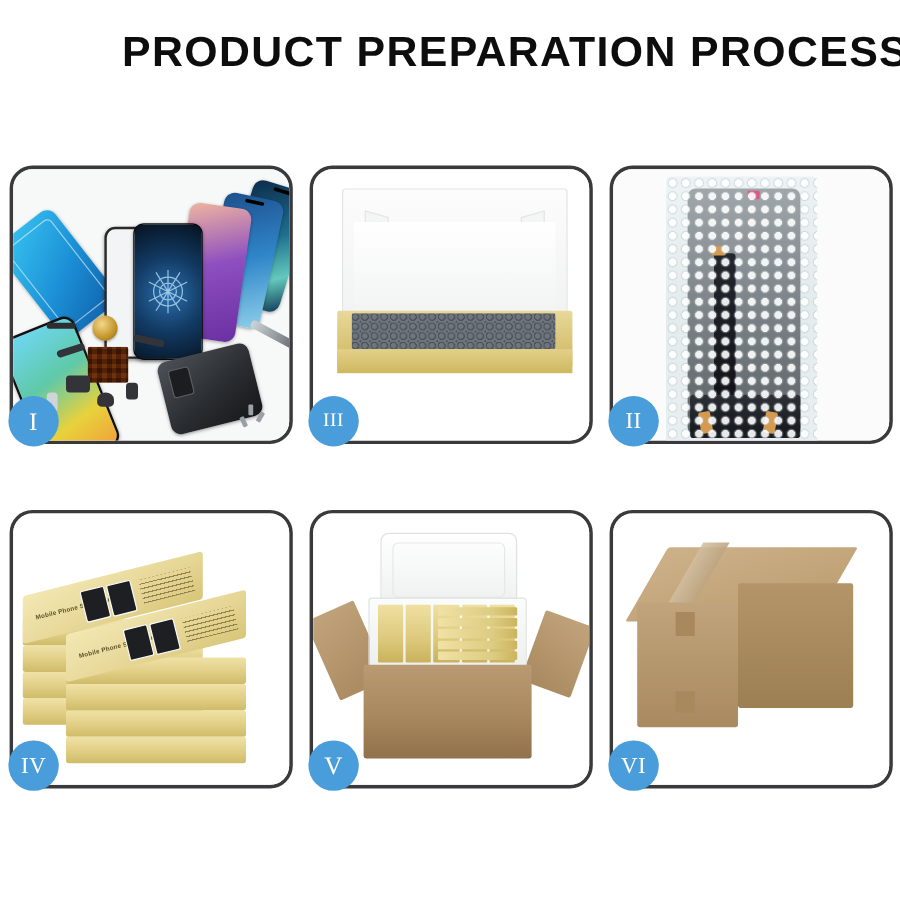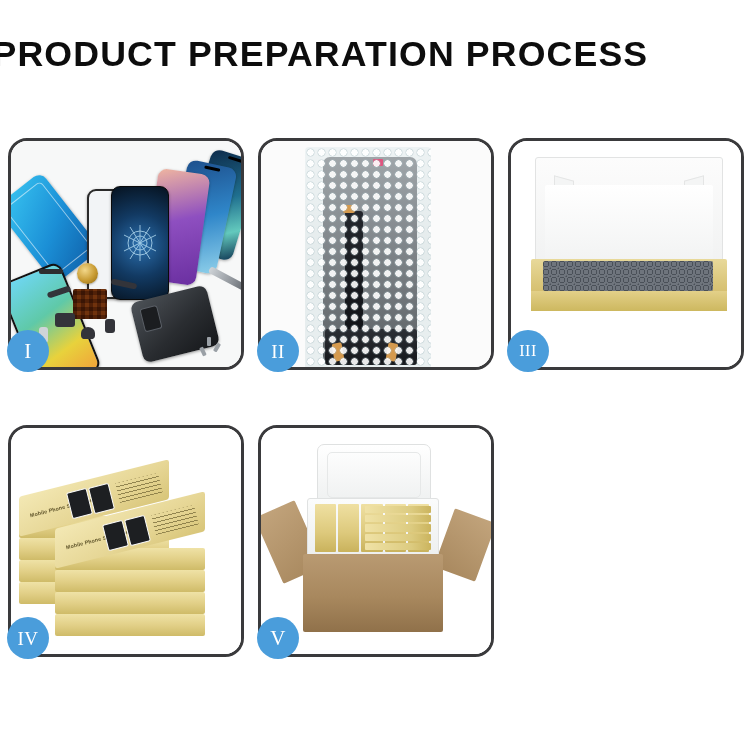--- a/index.html
+++ b/index.html
@@ -4,21 +4,21 @@
 <style>
   html,body{margin:0;padding:0;}
   body{
     width:750px;height:750px;background:#ffffff;
     font-family:"Liberation Sans", sans-serif;
     overflow:hidden;position:relative;
   }
   .page{width:750px;height:750px;position:relative;}
 
   
-  .header{padding-top:36px;text-align:left;}
+  .header{padding-top:26px;text-align:right;}
   .title{
     font-size:35px;font-weight:700;color:#0d0d0d;
     letter-spacing:1.1px;line-height:1;
     font-family:"Liberation Sans", sans-serif;
     transform:scaleX(1.02);
   }
   .subtitle{
     margin-top:13px;font-size:15.2px;color:#151515;
     letter-spacing:.1px;font-weight:400;
   }
@@ -331,47 +331,47 @@
         <div class="backhousing"></div>
         <div class="screwdriver"></div>
         <div class="screw" style="left:196px;top:196px;"></div>
         <div class="screw" style="left:204px;top:202px;transform:rotate(30deg);"></div>
         <div class="screw" style="left:190px;top:206px;transform:rotate(-25deg);"></div>
       </div>
       <div class="badge">I</div>
     </div>
 
     <div class="panel">
+      <div class="panel-inner p3">
+        <div class="lid3">
+          <div class="lid3-flapL"></div>
+          <div class="lid3-flapR"></div>
+        </div>
+        <div class="foam3"></div>
+        <div class="tray3"></div>
+        <div class="tray3-inner"></div>
+        <div class="tray3-front"></div>
+      </div>
+      <div class="badge tiny">III</div>
+    </div>
+
+    <div class="panel">
       <div class="panel-inner p2">
         <div class="bubblebag">
           <div class="lcd" style="left:18px;top:10px;"></div>
           <div class="lcd-dark" style="left:40px;top:64px;"></div>
           <div class="lcd-strip" style="left:20px;top:182px;"></div>
           <div class="conn" style="left:38px;top:58px;width:12px;height:8px;"></div>
           <div class="conn" style="left:28px;top:196px;width:10px;height:18px;transform:rotate(-10deg);"></div>
           <div class="conn" style="left:82px;top:196px;width:10px;height:18px;transform:rotate(10deg);"></div>
           <div class="pinkmark"></div>
           <div class="bubbles"></div>
         </div>
       </div>
       <div class="badge narrow">II</div>
-    </div>
-
-    <div class="panel">
-      <div class="panel-inner p3">
-        <div class="lid3">
-          <div class="lid3-flapL"></div>
-          <div class="lid3-flapR"></div>
-        </div>
-        <div class="foam3"></div>
-        <div class="tray3"></div>
-        <div class="tray3-inner"></div>
-        <div class="tray3-front"></div>
-      </div>
-      <div class="badge tiny">III</div>
     </div>
 
     <div class="panel">
       <div class="panel-inner p4">
         <div class="stack">
 
           <div class="sbox" style="left:2px;top:74px;"></div>
           <div class="sbox" style="left:2px;top:96px;"></div>
           <div class="sbox" style="left:2px;top:118px;"></div>
           <div class="sbox" style="left:2px;top:140px;"></div>
@@ -413,15 +413,26 @@
           <div class="ybar2"></div>
           <div class="ybar2"></div>
           <div class="ybar2"></div>
           <div class="ybar2"></div>
         </div>
         <div class="carton5"></div>
       </div>
       <div class="badge">V</div>
     </div>
 
+    <div class="panel">
+      <div class="panel-inner p6">
+        <div class="box6-top"></div>
+        <div class="tape6"></div>
+        <div class="box6-left"></div>
+        <div class="box6-right"></div>
+        <div class="tab6a"></div>
+        <div class="tab6b"></div>
+      </div>
+      <div class="badge narrow">VI</div>
+    </div>
 
   </div>
 </div>
 
 </body></html>

